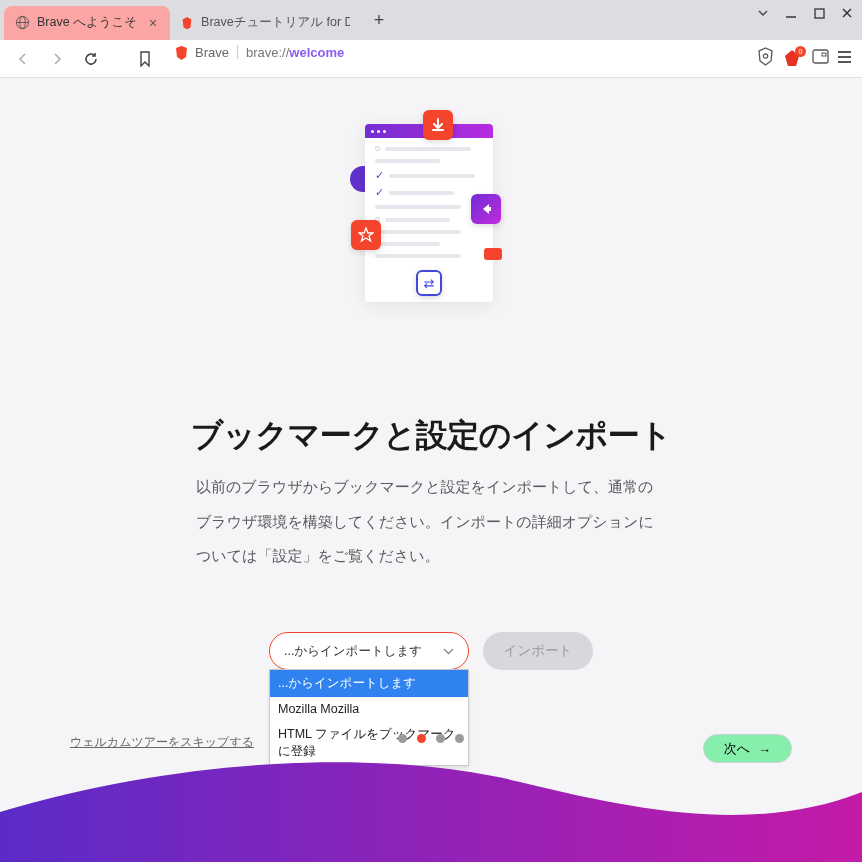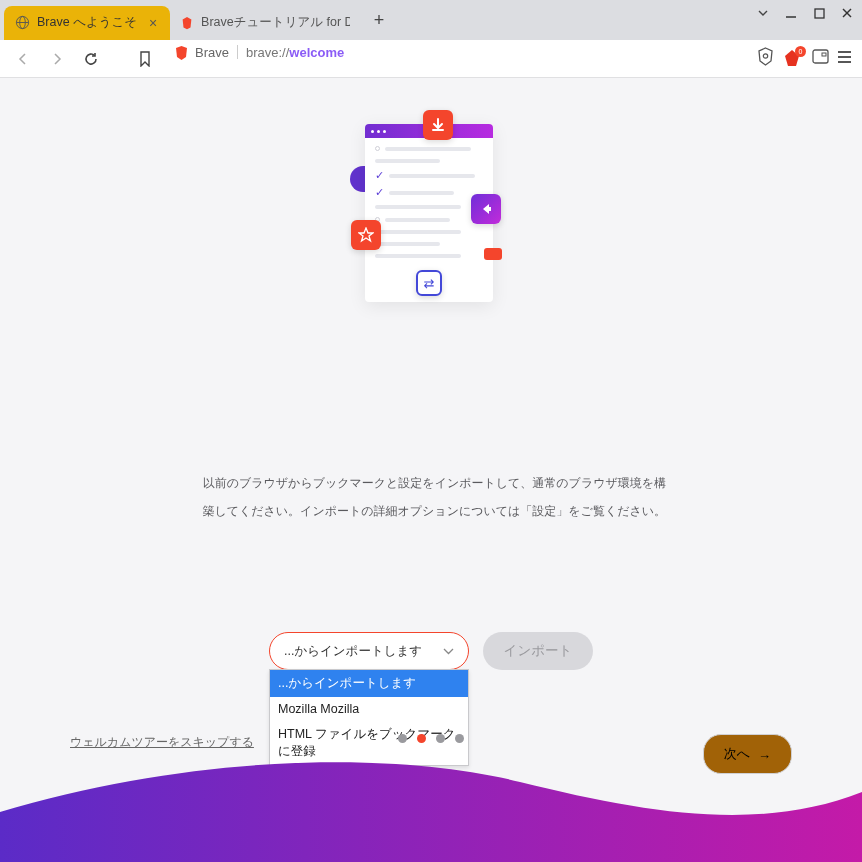--- a/index.html
+++ b/index.html
@@ -1,20 +1,20 @@
 <!DOCTYPE html>
 <html><head>
 <meta charset="utf-8">
 <style>
 * { margin:0; padding:0; box-sizing:border-box; font-family:-apple-system,"Segoe UI",Arial,sans-serif; }
 body { width:862px; height:862px; background:#e8e8ea; overflow:hidden; position:relative; }
 
 
 .titlebar { height:40px; background:#dcdde1; display:flex; align-items:center; padding:0 4px; position:relative; }
-.tab { height:34px; background:#eab308; border-radius:8px 8px 0 0; display:flex; align-items:center; padding:0 10px; font-size:12.5px; color:#333; margin-top:5px; gap:7px; max-width:198px; }
+.tab { height:34px; background:#fca5a5; border-radius:8px 8px 0 0; display:flex; align-items:center; padding:0 10px; font-size:12.5px; color:#333; margin-top:5px; gap:7px; max-width:198px; }
 .tab.inactive { background:transparent; color:#555; }
 .tab-favicon { width:16px; height:16px; border-radius:50%; display:flex; align-items:center; justify-content:center; font-size:11px; }
 .tab-close { width:14px; height:14px; display:flex; align-items:center; justify-content:center; font-size:14px; cursor:pointer; color:#555; margin-left:2px; }
 .newtab { width:26px; height:26px; display:flex; align-items:center; justify-content:center; font-size:18px; color:#444; cursor:pointer; margin-left:6px; }
 .winctrls { position:absolute; right:6px; top:4px; display:flex; gap:10px; align-items:center; }
 .winctrls span { width:18px; height:18px; display:flex; align-items:center; justify-content:center; font-size:14px; color:#333; cursor:pointer; }
 
 
 .toolbar { height:38px; background:#fff; display:flex; align-items:center; padding:0 10px; gap:8px; border-bottom:1px solid #e0e0e2; }
 .tb-btn { width:26px; height:26px; display:flex; align-items:center; justify-content:center; cursor:pointer; color:#888; }
@@ -48,39 +48,39 @@
 .badge-sq { position:absolute; width:30px; height:30px; border-radius:6px; display:flex; align-items:center; justify-content:center; color:#fff; box-shadow:0 2px 6px rgba(0,0,0,.15); }
 .badge-dl { background:#f4452c; top:0; left:82px; }
 .badge-arrow { background:linear-gradient(135deg,#6f2ed8,#c22bda); top:84px; left:130px; }
 .badge-star { background:#f4452c; top:110px; left:10px; }
 .badge-swap { width:26px; height:26px; border:2px solid #4348d8; background:#fff; color:#4348d8; top:160px; left:75px; font-size:13px; }
 .circle-purple { position:absolute; width:18px; height:26px; background:#6132cd; border-radius:14px 0 0 14px; top:56px; left:9px; }
 .sq-red { position:absolute; width:18px; height:12px; background:#f4452c; border-radius:3px; top:138px; left:143px; }
 
 
 .heading { position:absolute; top:336px; left:0; right:0; text-align:center; font-size:32px; font-weight:700; color:#1a1a1c; letter-spacing:-0.5px; }
-.desc { position:absolute; top:392px; left:50%; transform:translateX(-50%); width:470px; text-align:right; font-size:12px; line-height:2.3; color:#5a5a5e; }
+.desc { position:absolute; top:392px; left:50%; transform:translateX(-50%); width:470px; text-align:left; font-size:15px; line-height:2.3; color:#5a5a5e; }
 
 
 .controls { position:absolute; top:554px; left:50%; transform:translateX(-50%); display:flex; gap:14px; align-items:flex-start; }
 .select-wrap { position:relative; }
 .selectbox { width:200px; height:38px; border:1.5px solid #f4452c; border-radius:19px; background:#fff; display:flex; align-items:center; padding:0 14px; font-size:12.5px; color:#333; cursor:pointer; justify-content:space-between; }
 .selectbox .chev { color:#888; font-size:11px; }
 .dropdown { position:absolute; top:37px; left:0; width:200px; background:#fff; border:1px solid #c9c9cc; box-shadow:0 2px 4px rgba(0,0,0,.1); z-index:10; }
 .dropdown-item { padding:5px 8px; font-size:12.5px; color:#222; cursor:pointer; }
 .dropdown-item.selected { background:#2f82ef; color:#fff; }
 .import-btn { width:110px; height:38px; border-radius:19px; background:#d8d8dc; color:#9a9a9e; font-size:13.5px; display:flex; align-items:center; justify-content:center; cursor:default; }
 
 
 .footer { position:absolute; top:656px; left:0; right:0; display:flex; align-items:flex-start; padding:0 70px; }
 .skip { font-size:12px; color:#666; text-decoration:underline; cursor:pointer; }
 .dots { position:absolute; left:50%; transform:translateX(-50%); display:flex; gap:10px; }
 .dot { width:9px; height:9px; border-radius:50%; background:#9a9a9e; }
 .dot.active { background:#f4452c; }
-.next-btn { margin-left:auto; height:40px; padding:0 20px; border-radius:18px; background:#a16207; border:1px solid #d0d0d4; display:flex; align-items:center; gap:8px; font-size:13px; cursor:pointer; }
+.next-btn { margin-left:auto; height:29px; padding:0 20px; border-radius:18px; background:#86efac; border:1px solid #d0d0d4; display:flex; align-items:center; gap:8px; font-size:13px; cursor:pointer; }
 
 
 .wave { position:absolute; bottom:0; left:0; right:0; height:140px; }
 .wave svg { width:100%; height:100%; display:block; }
 </style>
 </head>
 <body>
 
 <div class="titlebar">
   <div class="tab">
@@ -227,20 +227,21 @@
       </div>
     <div class="badge-sq badge-star">
         <svg width="16" height="16" viewBox="0 0 16 16">
           <path d="M8 1 L10 6 L15 6 L11 9 L12.5 14 L8 11 L3.5 14 L5 9 L1 6 L6 6 Z" fill="none" stroke="#fff" stroke-width="1.3"></path>
         </svg>
       </div>
     <div class="badge-sq badge-swap">⇄</div>
     <div class="sq-red"></div>
   </div>
 
+  <h1 class="heading">ブックマークと設定のインポート</h1>
   <p class="desc">以前のブラウザからブックマークと設定をインポートして、通常のブラウザ環境を構築してください。インポートの詳細オプションについては「設定」をご覧ください。</p>
 
   <div class="controls">
     <div class="select-wrap">
       <div class="selectbox">
         <span>...からインポートします</span>
         <span class="chev"><svg width="11" height="7" viewBox="0 0 11 7">
               <path d="M1 1 L5.5 5.5 L10 1" fill="none" stroke="#888" stroke-width="1.3"></path>
             </svg></span>
       </div>

